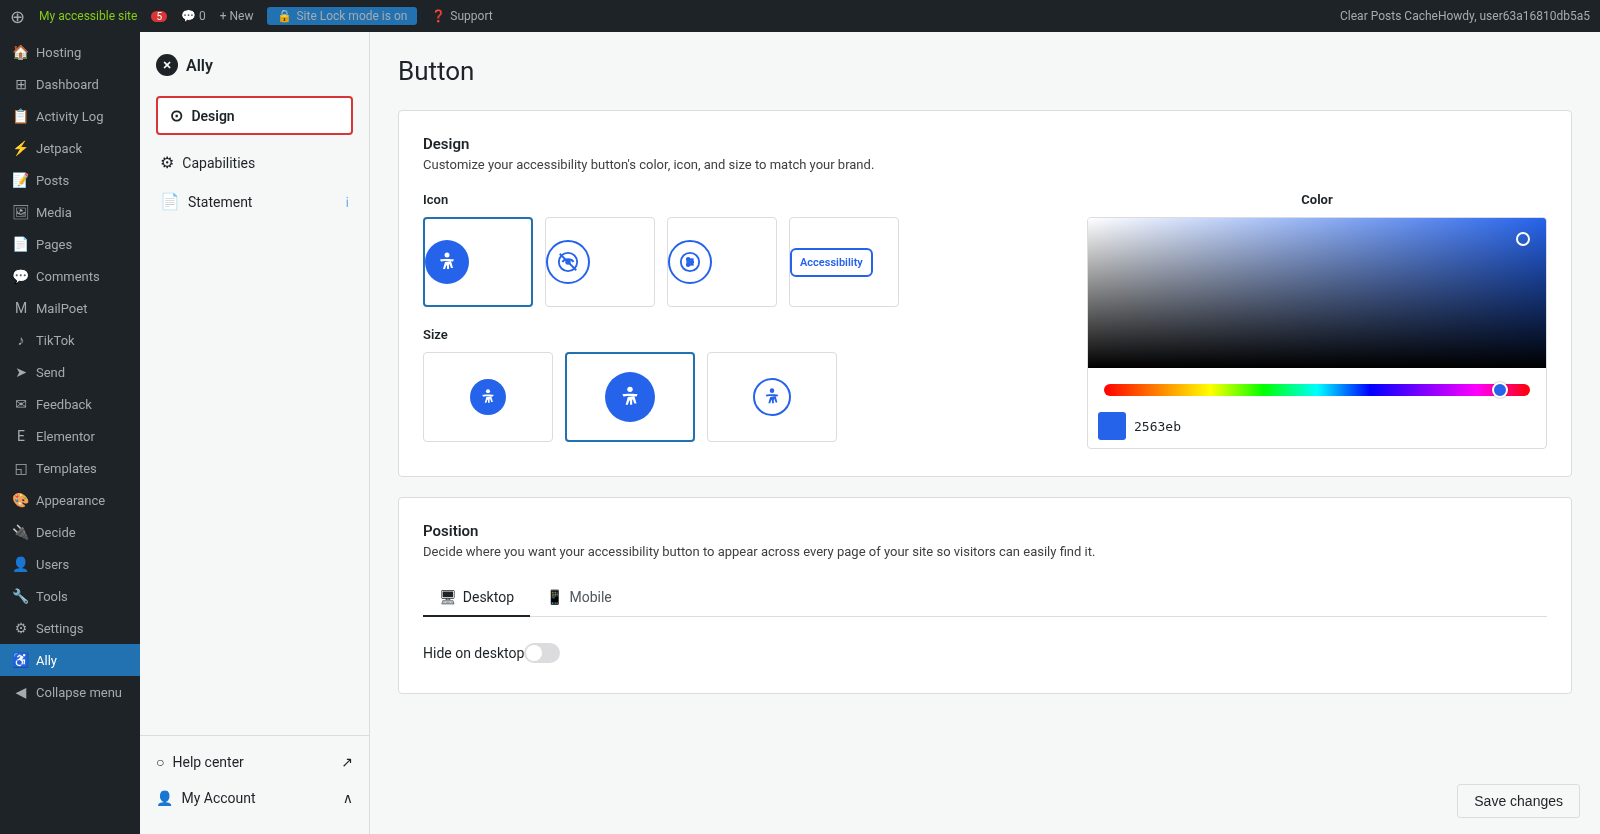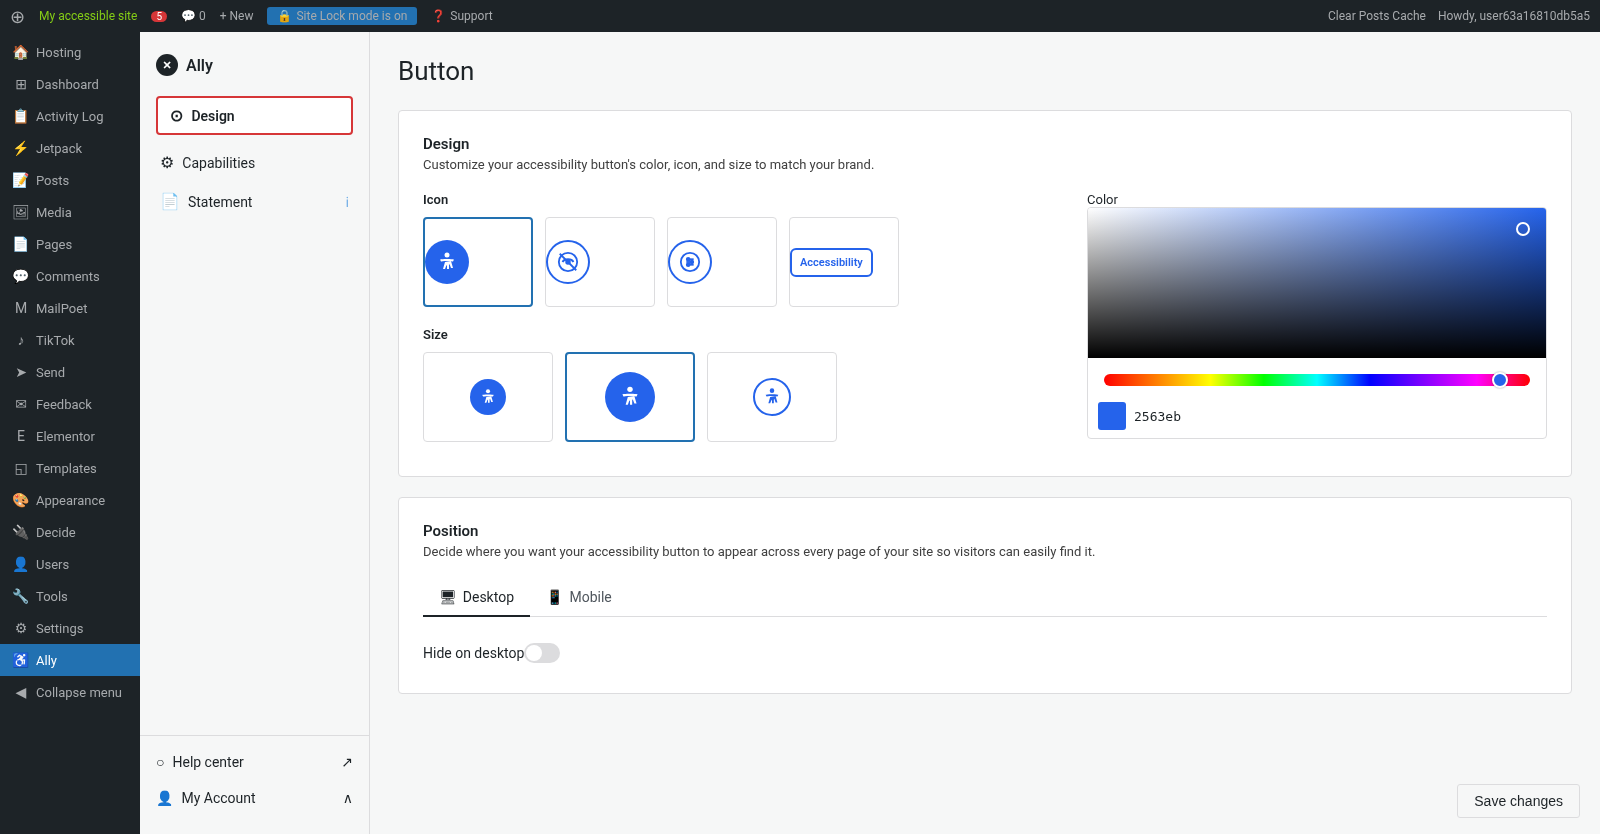--- a/index.html
+++ b/index.html
@@ -11,21 +11,21 @@
       color: #a7aaad;
       height: 32px;
       display: flex;
       align-items: center;
       padding: 0 10px;
       gap: 16px;
       font-size: 12px;
       flex-shrink: 0;
     }
     .topbar-left { display: flex; align-items: center; gap: 14px; flex: 1; }
-    .topbar-right { display: flex; align-items: center; gap: 12px; }
+    .topbar-right { display: flex; align-items: center; }
     .topbar a, .topbar span { color: #a7aaad; text-decoration: none; cursor: pointer; }
     .topbar .site-name { color: #84cc16; display: flex; align-items: center; gap: 4px; }
     .topbar .update-badge { background: #d63638; color: #fff; border-radius: 10px; padding: 0 5px; font-size: 10px; }
     .site-lock-badge {
       background: #2271b1;
       color: #fff;
       padding: 2px 10px;
       border-radius: 3px;
       font-size: 12px;
       display: flex; align-items: center; gap: 4px;
@@ -256,22 +256,24 @@
     .design-two-col {
       display: flex;
       gap: 40px;
     }
     .design-left { flex: 1; }
     .design-right { width: 460px; }
 
     
     .color-label {
       font-size: 13px;
-      font-weight: 400;
-      color: #1d2327;
+      font-weight: 700;
+      color: #1d2327;
+      margin-bottom: 10px;
+      text-align: center;
     }
     .color-picker-box {
       border: 1px solid #dcdcde;
       border-radius: 4px;
       overflow: hidden;
     }
     .color-gradient {
       width: 100%;
       height: 150px;
       background: linear-gradient(to bottom, transparent, #000),

